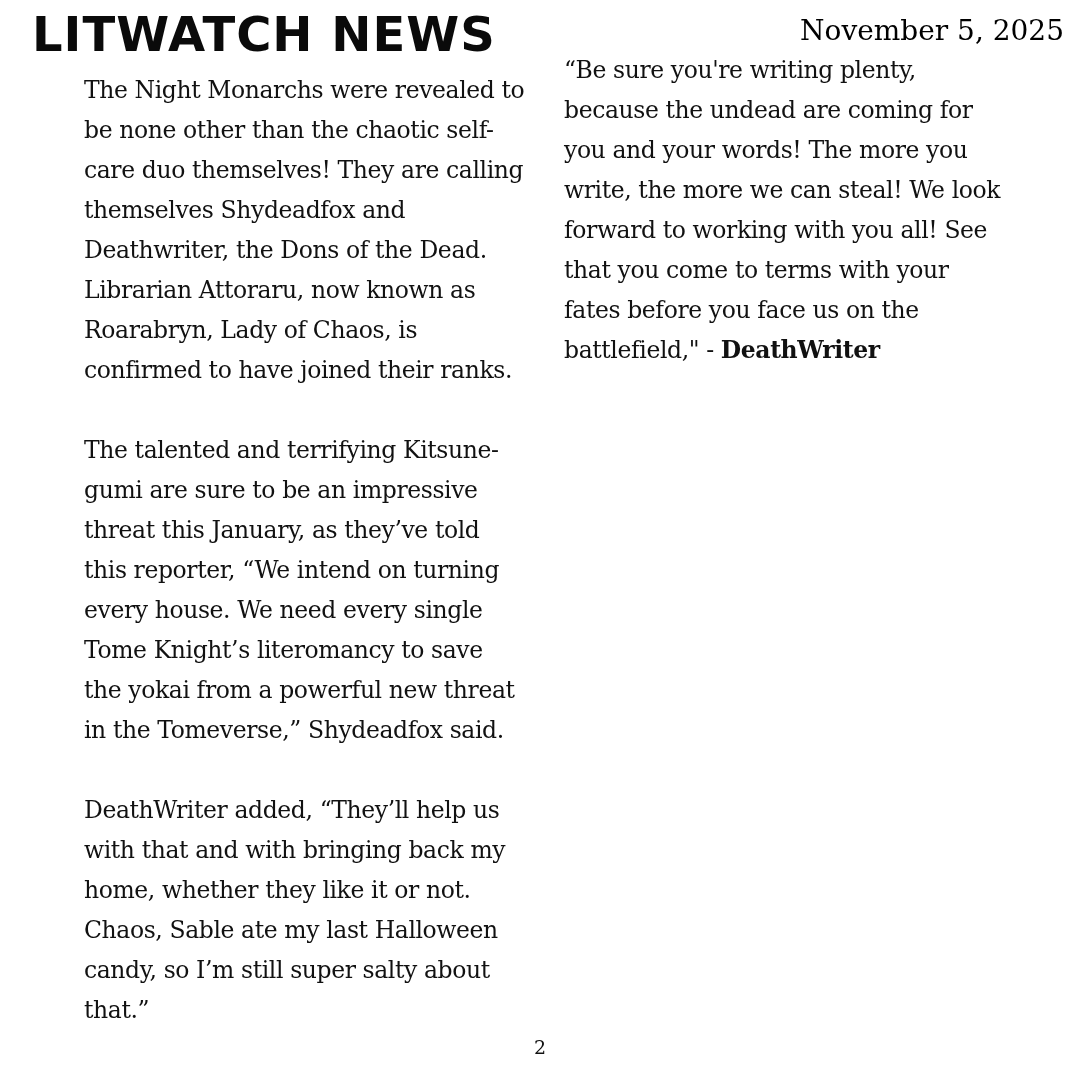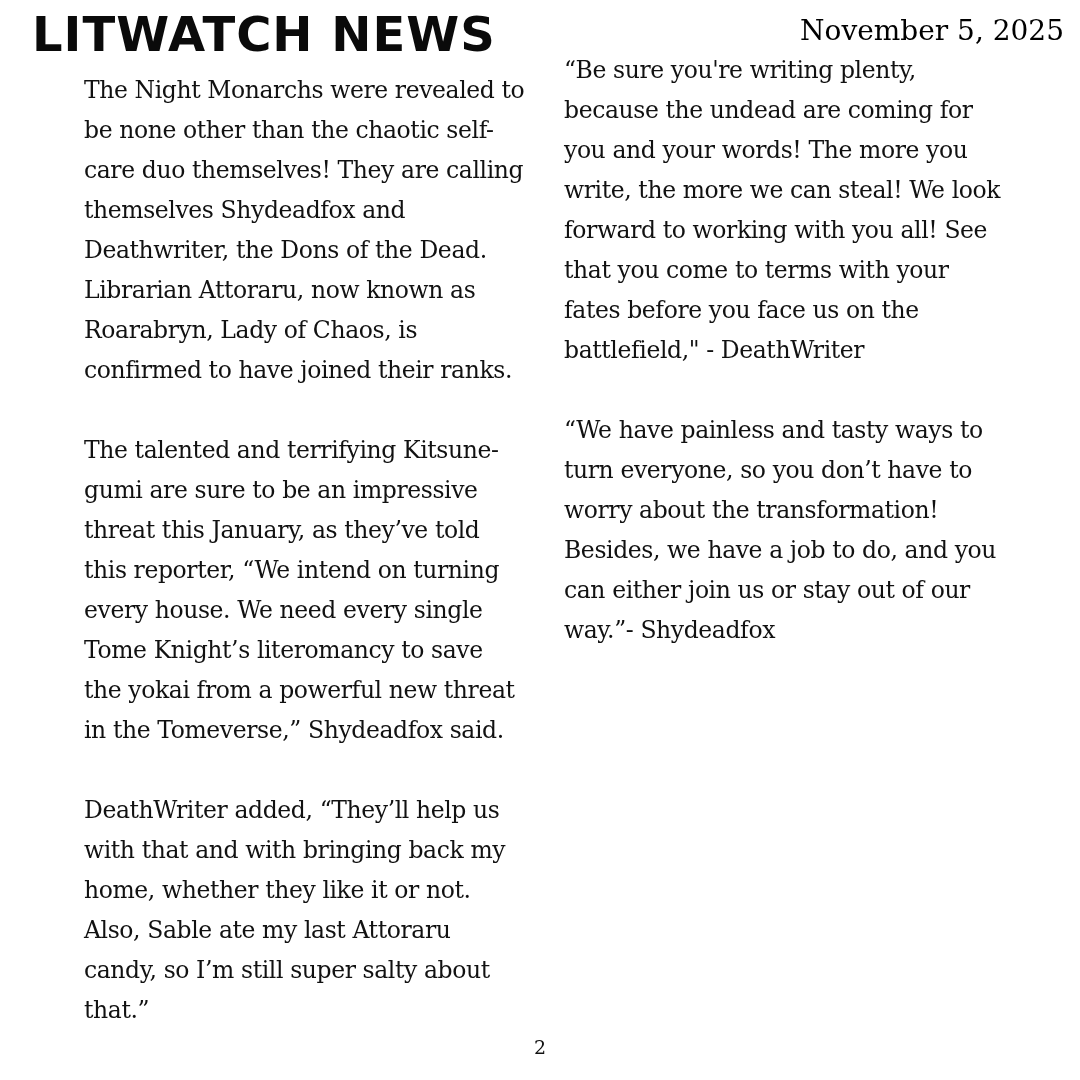--- a/index.html
+++ b/index.html
@@ -15,21 +15,21 @@
   }
   .col {
     position: absolute; top: 70px; width: 510px;
     font-family: "DejaVu Serif", serif; font-size: 23.5px; line-height: 40px;
     color: #111; letter-spacing: -0.4px;
   }
   .col.left { left: 42px; top: 70px; margin-left: 42px; }
   .col.right { left: 564px; top: 50px; }
   .para { margin: 0 0 40px 0; white-space: pre-line; }
   .para:last-child { margin-bottom: 0; }
-  .speaker { font-weight: normal; margin-top: 10px; }
+  .speaker { font-weight: bold; margin-top: 10px; }
   .page-number {
     position: absolute; left: 0; right: 0; top: 1036px; text-align: center;
     font-family: "DejaVu Serif", serif; font-size: 19px; color: #111;
   }
 </style>
 </head>
 <body>
 
 <div class="masthead">LITWATCH NEWS</div>
 <div class="date">November 5, 2025</div>
@@ -47,35 +47,29 @@
 gumi are sure to be an impressive
 threat this January, as they’ve told
 this reporter, “We intend on turning
 every house. We need every single
 Tome Knight’s literomancy to save
 the yokai from a powerful new threat
 in the Tomeverse,” Shydeadfox said.</p>
   <p class="para">DeathWriter added, “They’ll help us
 with that and with bringing back my
 home, whether they like it or not.
-Also, Sable ate my last Attoraru
+Chaos, Sable ate my last Halloween
 candy, so I’m still super salty about
 that.”</p>
 </div>
 
 <div class="col right">
   <p class="para"><span>“Be sure you're writing plenty,
 because the undead are coming for
 you and your words! The more you
 write, the more we can steal! We look
 forward to working with you all! See
 that you come to terms with your
 fates before you face us on the
 battlefield," - </span><span class="speaker">DeathWriter</span></p>
-  <p class="para"><span> “We have painless and tasty ways to
-turn everyone, so you don’t have to
-worry about the transformation!
-Besides, we have a job to do, and you
-can either join us or stay out of our
-way.”- </span><span class="speaker">Shydeadfox</span></p>
 </div>
 
 <div class="page-number">2</div>
 
 </body></html>

